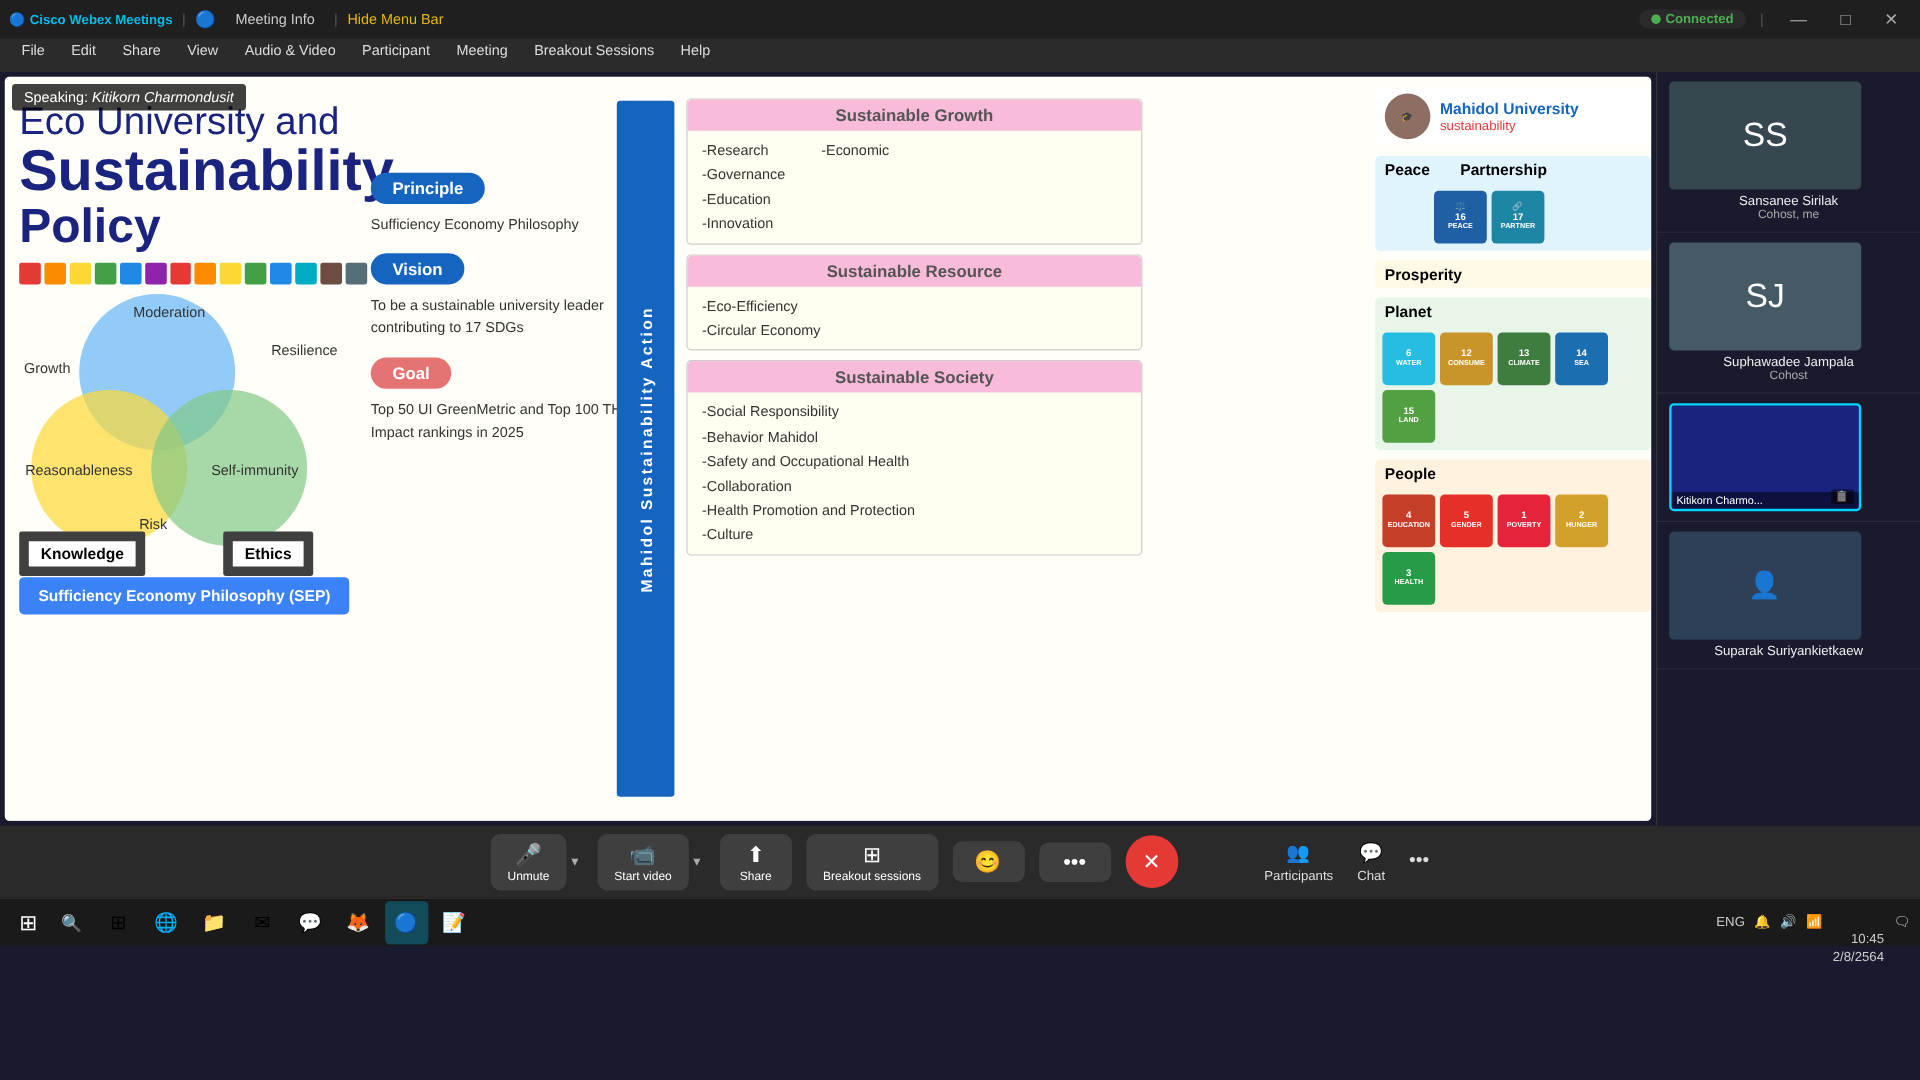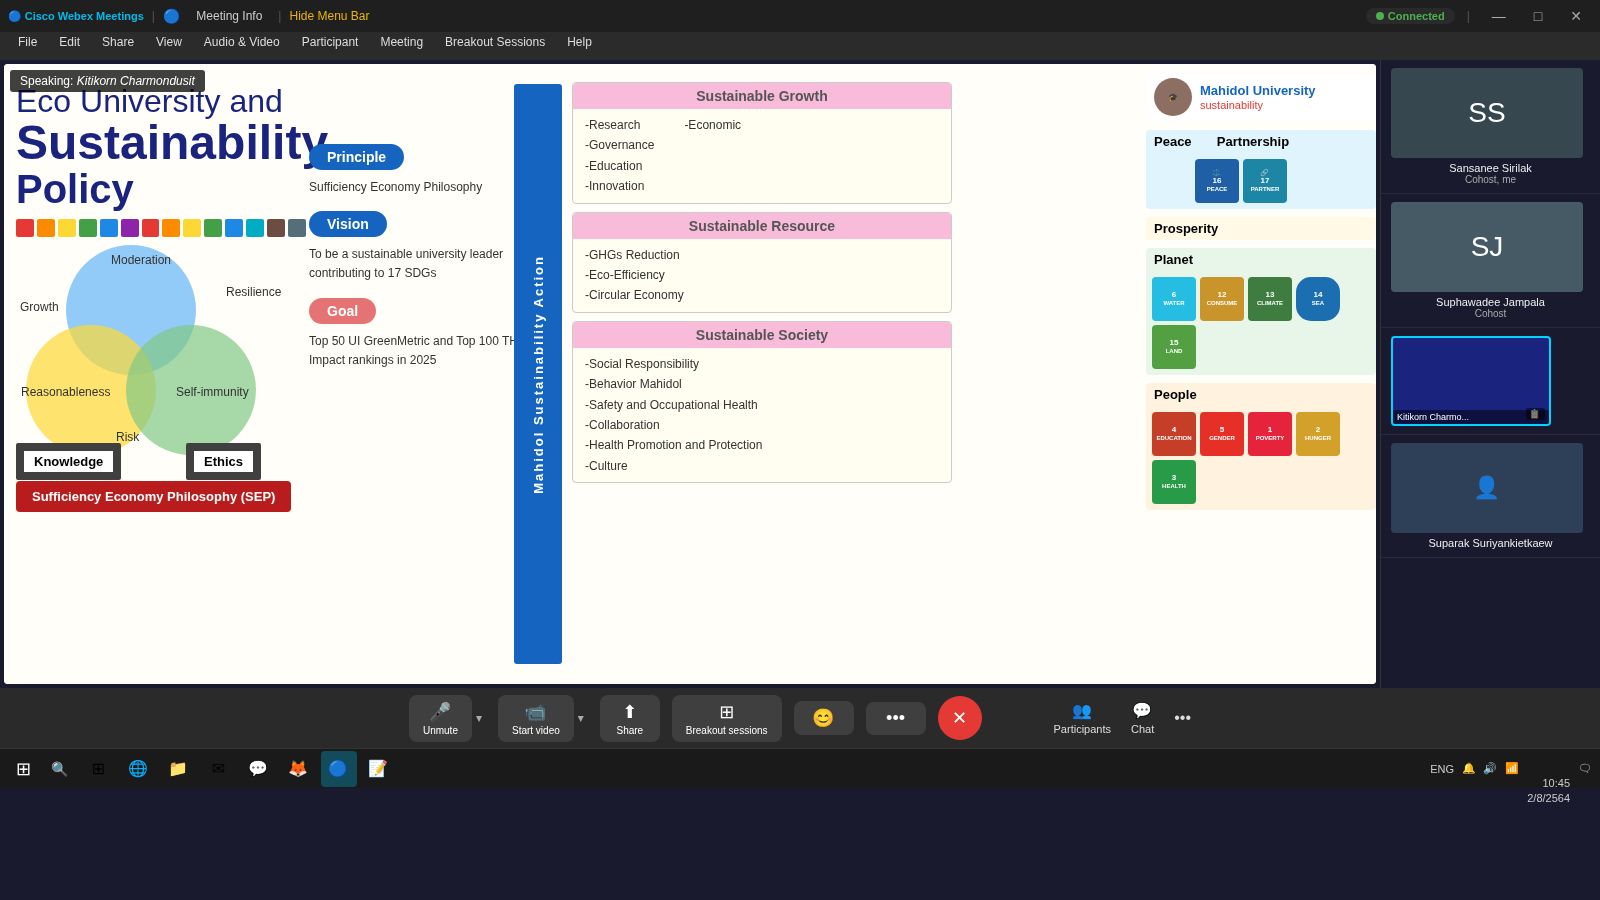--- a/index.html
+++ b/index.html
@@ -79,21 +79,21 @@
     .venn-yellow { width: 130px; height: 130px; background: #fdd835; left: 10px; top: 80px; }
     .venn-green { width: 130px; height: 130px; background: #81c784; left: 110px; top: 80px; }
 
     .venn-label { position: absolute; font-size: 12px; color: #333; font-weight: 500; text-align: center; }
 
     .knowledge-box, .ethics-box {
       position: absolute; border: 8px solid #404040; background: white;
       padding: 3px 10px; font-size: 13px; font-weight: 600; border-radius: 2px;
     }
     .sufficiency-box {
-      background: #b91c1c; color: white; padding: 8px 16px;
+      background: #3b82f6; color: white; padding: 8px 16px;
       border-radius: 4px; font-size: 13px; font-weight: 600;
       margin-top: 8px; text-align: center; display: inline-block;
     }
 
     
     .slide-middle {
       position: absolute; left: 305px; top: 20px; width: 250px;
     }
     .principle-badge {
       background: #1565c0; color: white; padding: 5px 18px; border-radius: 20px;
@@ -174,21 +174,21 @@
       width: 220px; background: #1a1a2e; border-left: 1px solid #333;
       display: flex; flex-direction: column;
     }
     .participant-card {
       padding: 8px 10px; border-bottom: 1px solid #2a2a3a;
       position: relative;
     }
     .participant-name { font-size: 11px; color: #eee; margin-top: 4px; text-align: center; }
     .participant-role { font-size: 10px; color: #aaa; text-align: center; }
     .participant-initials {
-      width: 192px; height: 90px; display: flex; align-items: center; justify-content: center;
+      width: 160px; height: 90px; display: flex; align-items: center; justify-content: center;
       font-size: 28px; color: white; background: #37474f; border-radius: 4px;
     }
 
     
     #bottom-bar {
       height: 60px; background: #2a2a2a; display: flex; align-items: center;
       justify-content: center; gap: 12px; padding: 0 20px;
     }
     .ctrl-btn {
       display: flex; flex-direction: column; align-items: center; justify-content: center;
@@ -336,21 +336,20 @@
               <div>
                 <div>-Economic</div>
               </div>
             </div>
           </div>
         </div>
 
         <div class="diag-box">
           <div class="diag-header resource">Sustainable Resource</div>
           <div class="diag-body">
-            <div>-GHGs Reduction</div>
             <div>-Eco-Efficiency</div>
             <div>-Circular Economy</div>
           </div>
         </div>
 
         <div class="diag-box">
           <div class="diag-header society">Sustainable Society</div>
           <div class="diag-body">
             <div>-Social Responsibility</div>
             <div>-Behavior Mahidol</div>
@@ -400,21 +399,21 @@
                 <div style="font-size:6px">WATER</div>
             </div>
             <div class="sdg-icon" style="background:#c9952a;">
               <div>12</div>
                 <div style="font-size:6px">CONSUME</div>
             </div>
             <div class="sdg-icon" style="background:#3e7c3f;">
               <div>13</div>
                 <div style="font-size:6px">CLIMATE</div>
             </div>
-            <div class="sdg-icon" style="background:#1b6eaf;border-radius:15px;">
+            <div class="sdg-icon" style="background:#1b6eaf;">
               <div>14</div>
                 <div style="font-size:6px">SEA</div>
             </div>
             <div class="sdg-icon" style="background:#52a041;">
               <div>15</div>
                 <div style="font-size:6px">LAND</div>
             </div>
           </div>
         </div>
 

